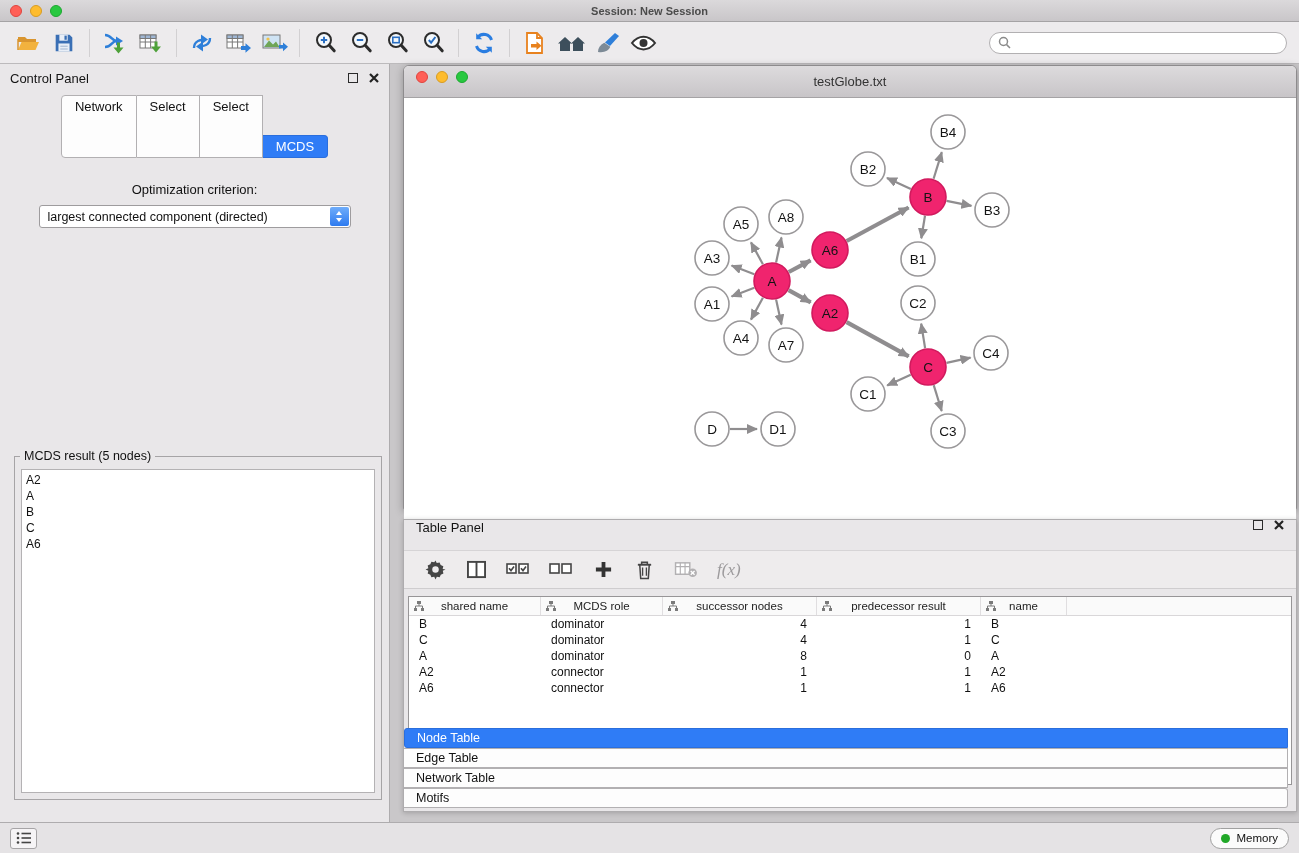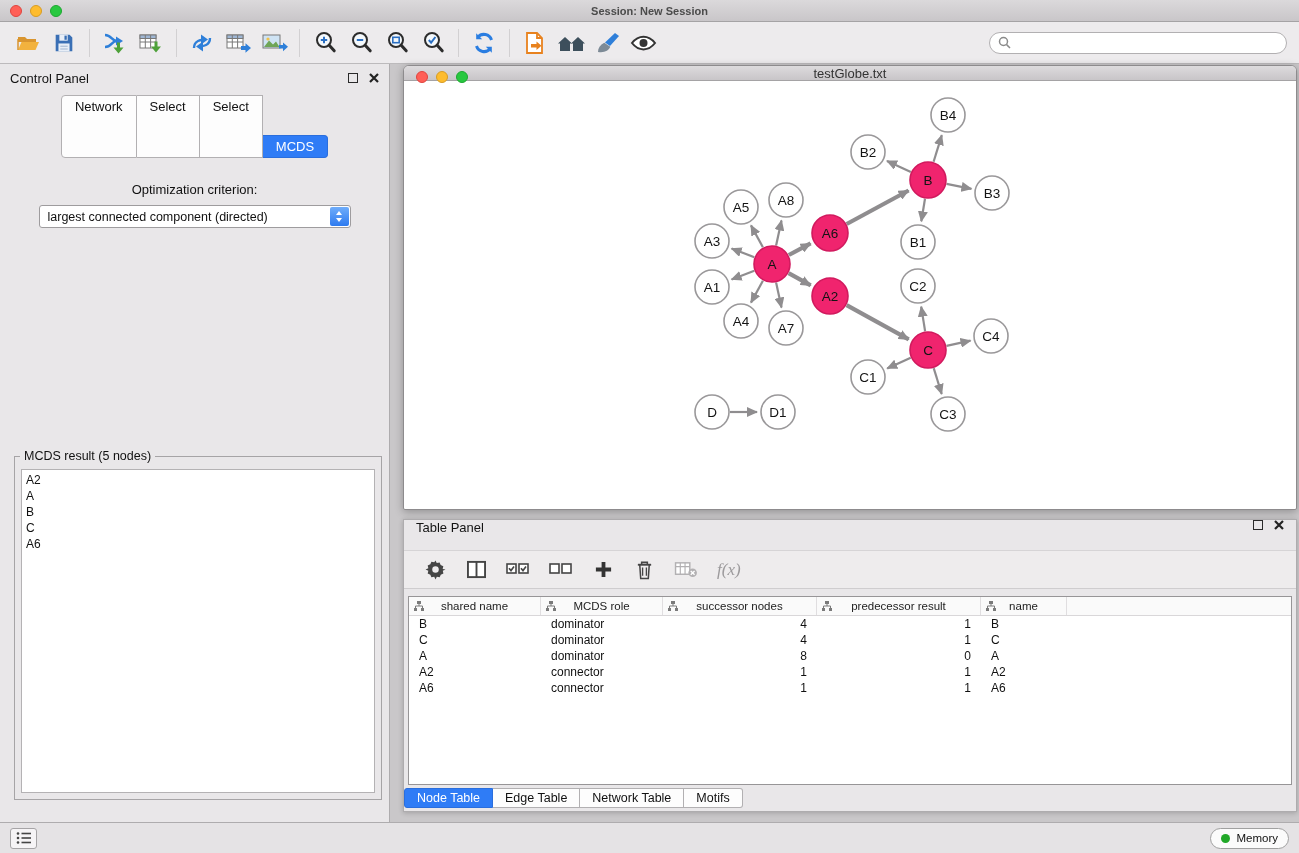--- a/index.html
+++ b/index.html
@@ -50,21 +50,21 @@
     font-size:13px;color:#111;cursor:pointer;display:flex;align-items:center;}
   .result-group{position:absolute;left:14px;top:392px;width:368px;height:344px;border:1px solid #a6a4a6;}
   .result-legend{position:absolute;top:-8px;left:5px;background:#e9e7e9;padding:0 4px;font-size:12.5px;color:#111;}
   .result-list{position:absolute;left:6px;right:6px;top:12px;bottom:6px;background:#fff;border:1px solid #b4b2b4;
     overflow:auto;padding-top:2px;}
   .result-item{font-size:12px;color:#111;line-height:16px;padding-left:4px;cursor:default;}
 
   
   .inner-window{position:absolute;background:#fff;border:1px solid #8d8b8d;border-radius:6px 6px 2px 2px;
     box-shadow:0 2px 8px rgba(0,0,0,.28);}
-  .inner-titlebar{height:15px;background:linear-gradient(#dddbdd,#c8c5c8);border-bottom:1px solid #a5a3a5;
+  .inner-titlebar{height:32px;background:linear-gradient(#dddbdd,#c8c5c8);border-bottom:1px solid #a5a3a5;
     border-radius:5px 5px 0 0;display:flex;align-items:center;justify-content:center;position:relative;}
   .inner-titlebar .traffic{top:4.5px;left:12px;}
   .inner-title{font-size:13px;color:#333;}
   .network-window{left:403px;top:1px;width:894px;height:445px;}
   .network-canvas{display:block;background:#fff;}
 
   
   .table-panel{position:absolute;left:403px;top:455px;width:894px;height:293px;background:#e9e7e9;
     border:1px solid #aeacae;box-shadow:0 1px 5px rgba(0,0,0,.2);}
   .tp-header{height:28px;display:flex;align-items:flex-start;padding:0 12px;font-size:13px;color:#141414;}
@@ -73,21 +73,21 @@
     display:flex;align-items:center;gap:19px;padding:0 0 0 20px;}
   .tp-tool{display:flex;align-items:center;justify-content:center;cursor:pointer;min-width:22px;}
   .fx-label{font-family:"Liberation Serif","DejaVu Serif",serif;font-style:italic;font-size:17px;color:#9c9a9c;}
   .table-wrap{position:absolute;left:4px;right:4px;top:76px;bottom:26px;background:#fff;border:1px solid #979597;overflow:hidden;}
   .thead{display:flex;height:19px;background:#fafafa;border-bottom:1px solid #d9d7d9;}
   .th{position:relative;display:flex;align-items:center;justify-content:center;font-size:11.5px;color:#222;
     border-right:1px solid #e0dee0;height:100%;cursor:pointer;}
   .col-icon{position:absolute;left:5px;top:4px;line-height:0;}
   .tr{display:flex;height:16px;align-items:center;}
   .td{font-size:12px;color:#111;padding:0 10px;white-space:nowrap;overflow:hidden;}
-  .tbl-tabs{position:absolute;left:0;right:8px;bottom:3px;display:flex;justify-content:flex-start;}
+  .tbl-tabs{position:absolute;left:0;right:8px;bottom:3px;display:flex;justify-content:center;flex-direction:column;}
   .tbl-tab{font-size:12.5px;height:20px;display:flex;align-items:center;padding:0 12px;background:#fdfdfd;
     border:1px solid #b2b0b2;border-left:none;color:#111;cursor:pointer;}
   .tbl-tab:first-child{border-left:1px solid #b2b0b2;border-radius:3px 0 0 3px;}
   .tbl-tab:last-child{border-radius:0 3px 3px 0;}
   .tbl-tab.active{background:#2f7cf6;border-color:#2a6edd;color:#fff;}
 
   
   .statusbar{height:31px;background:#e5e3e5;border-top:1px solid #aeacae;display:flex;align-items:center;padding:2px 10px;}
   .status-left-btn{width:27px;height:21px;background:#f6f4f6;border:1px solid #a6a4a6;border-radius:3px;
     display:flex;align-items:center;justify-content:center;cursor:pointer;}

